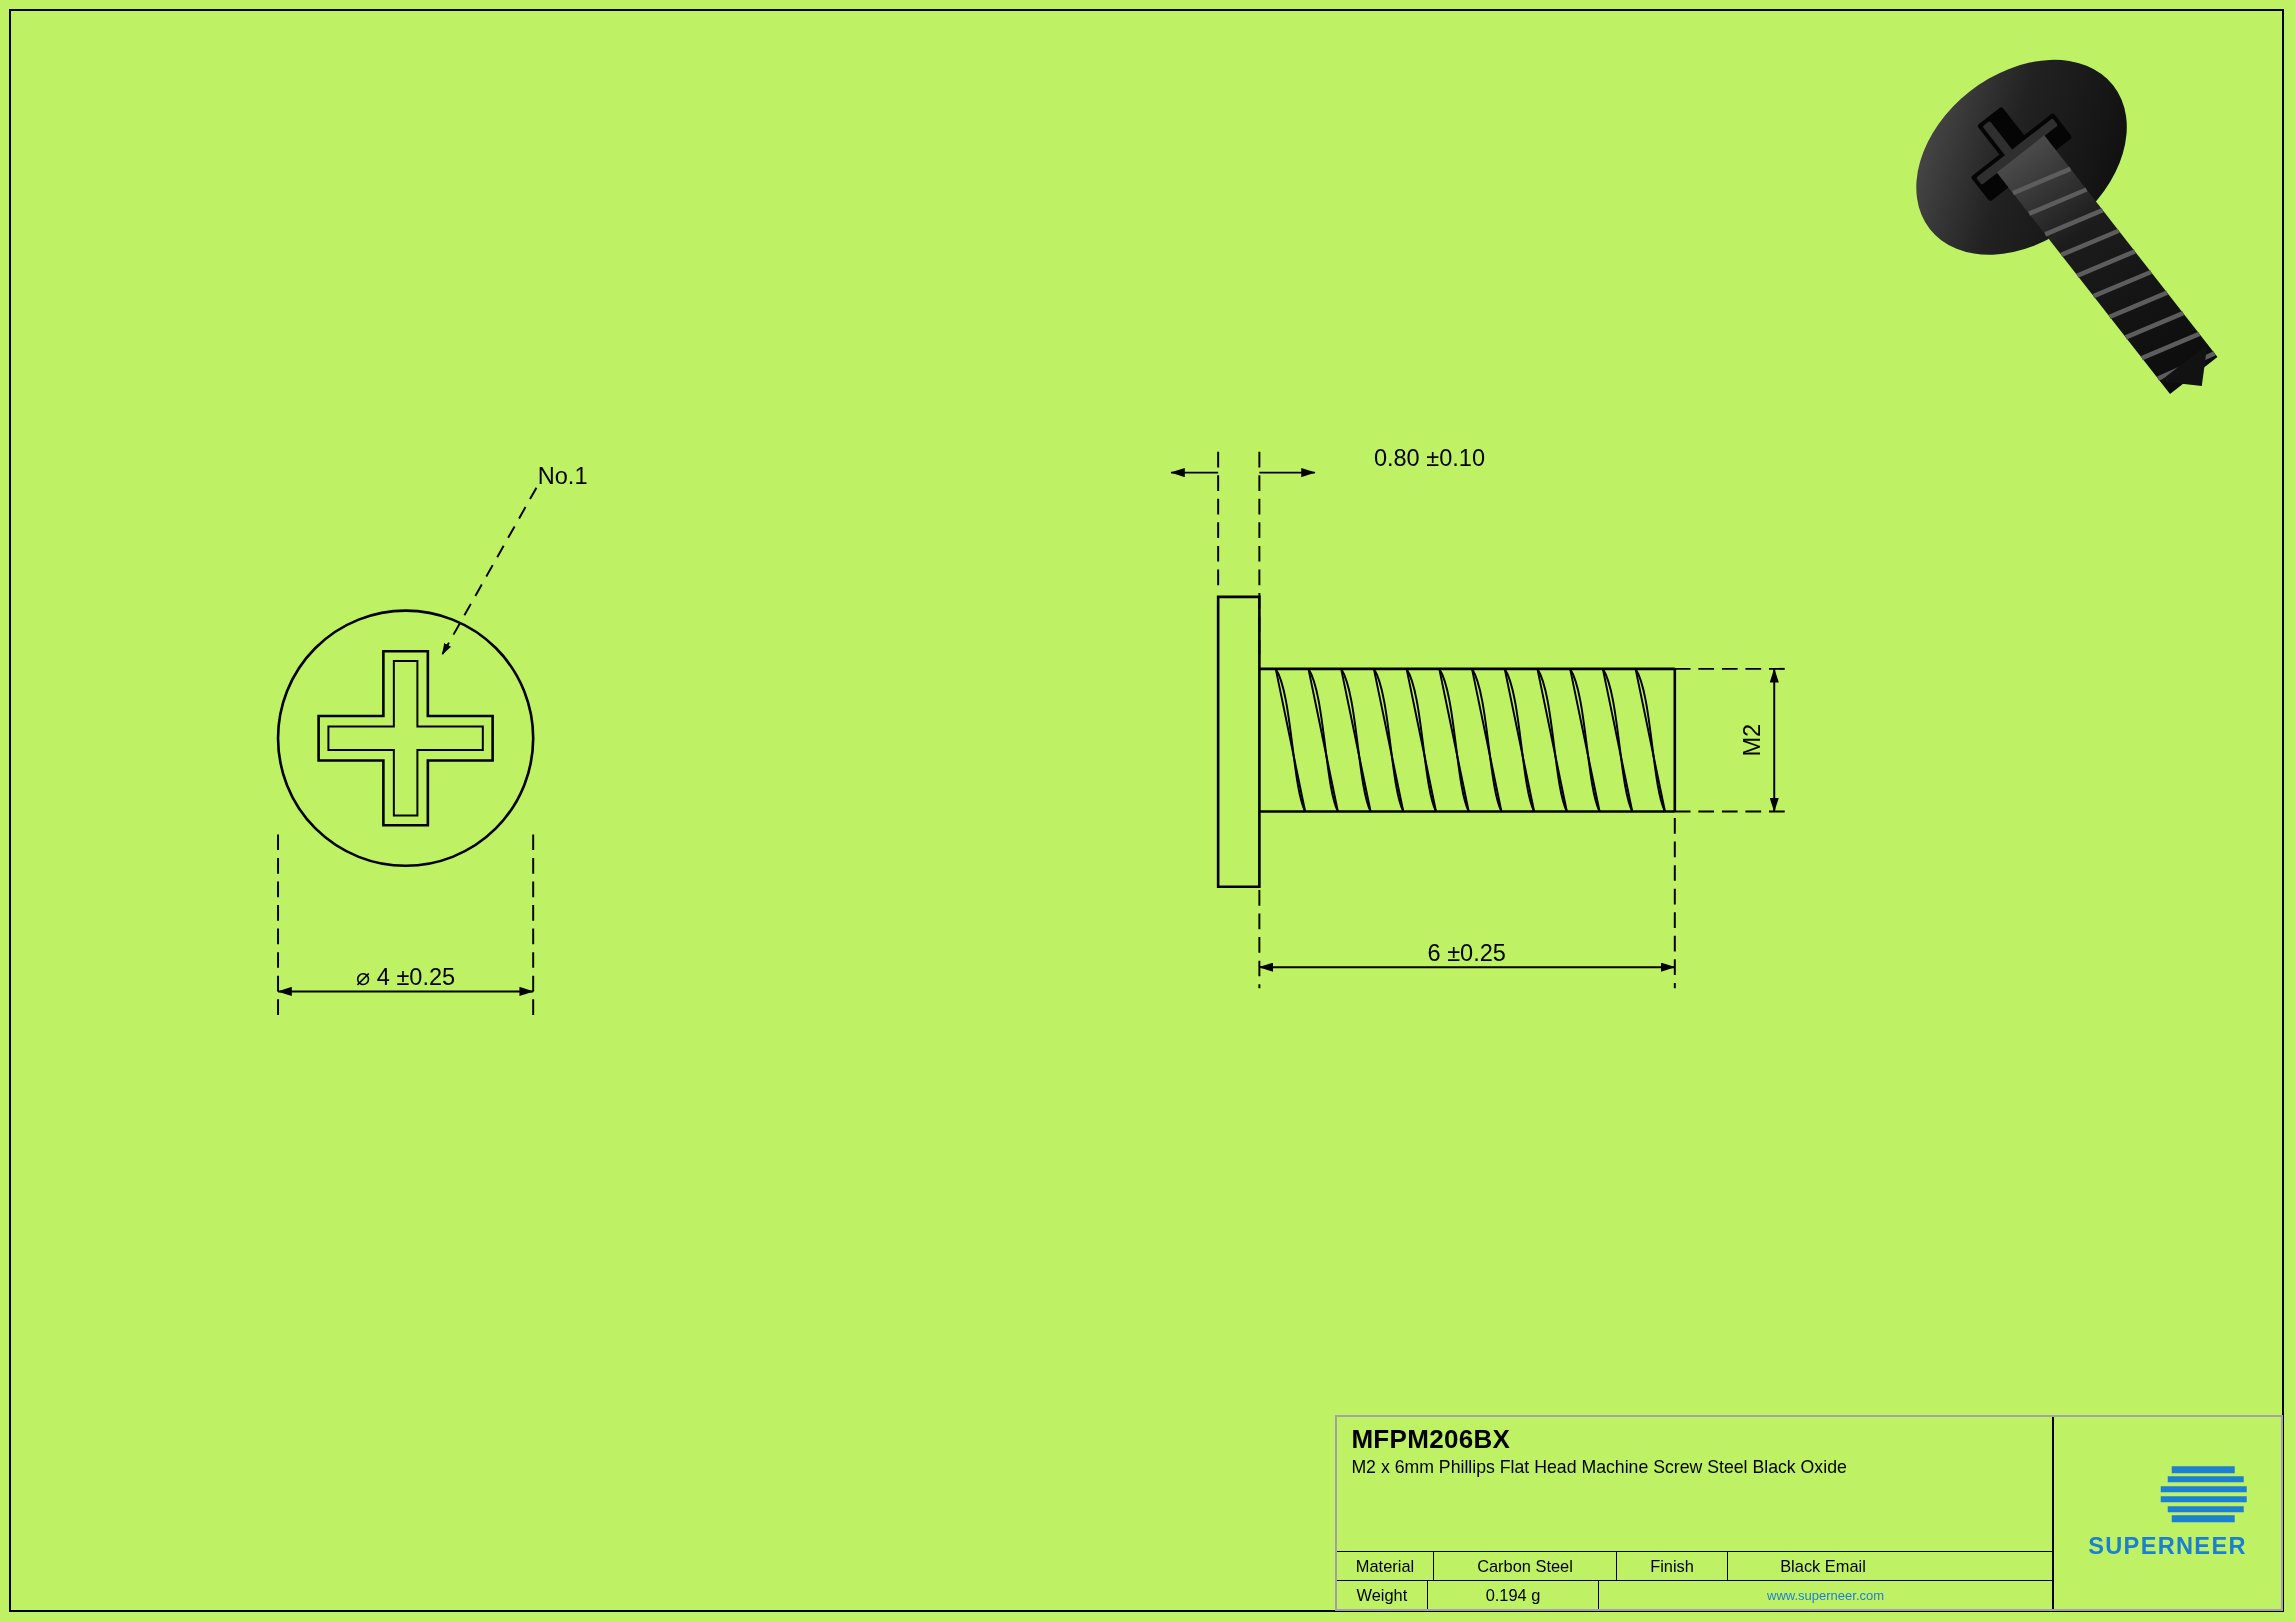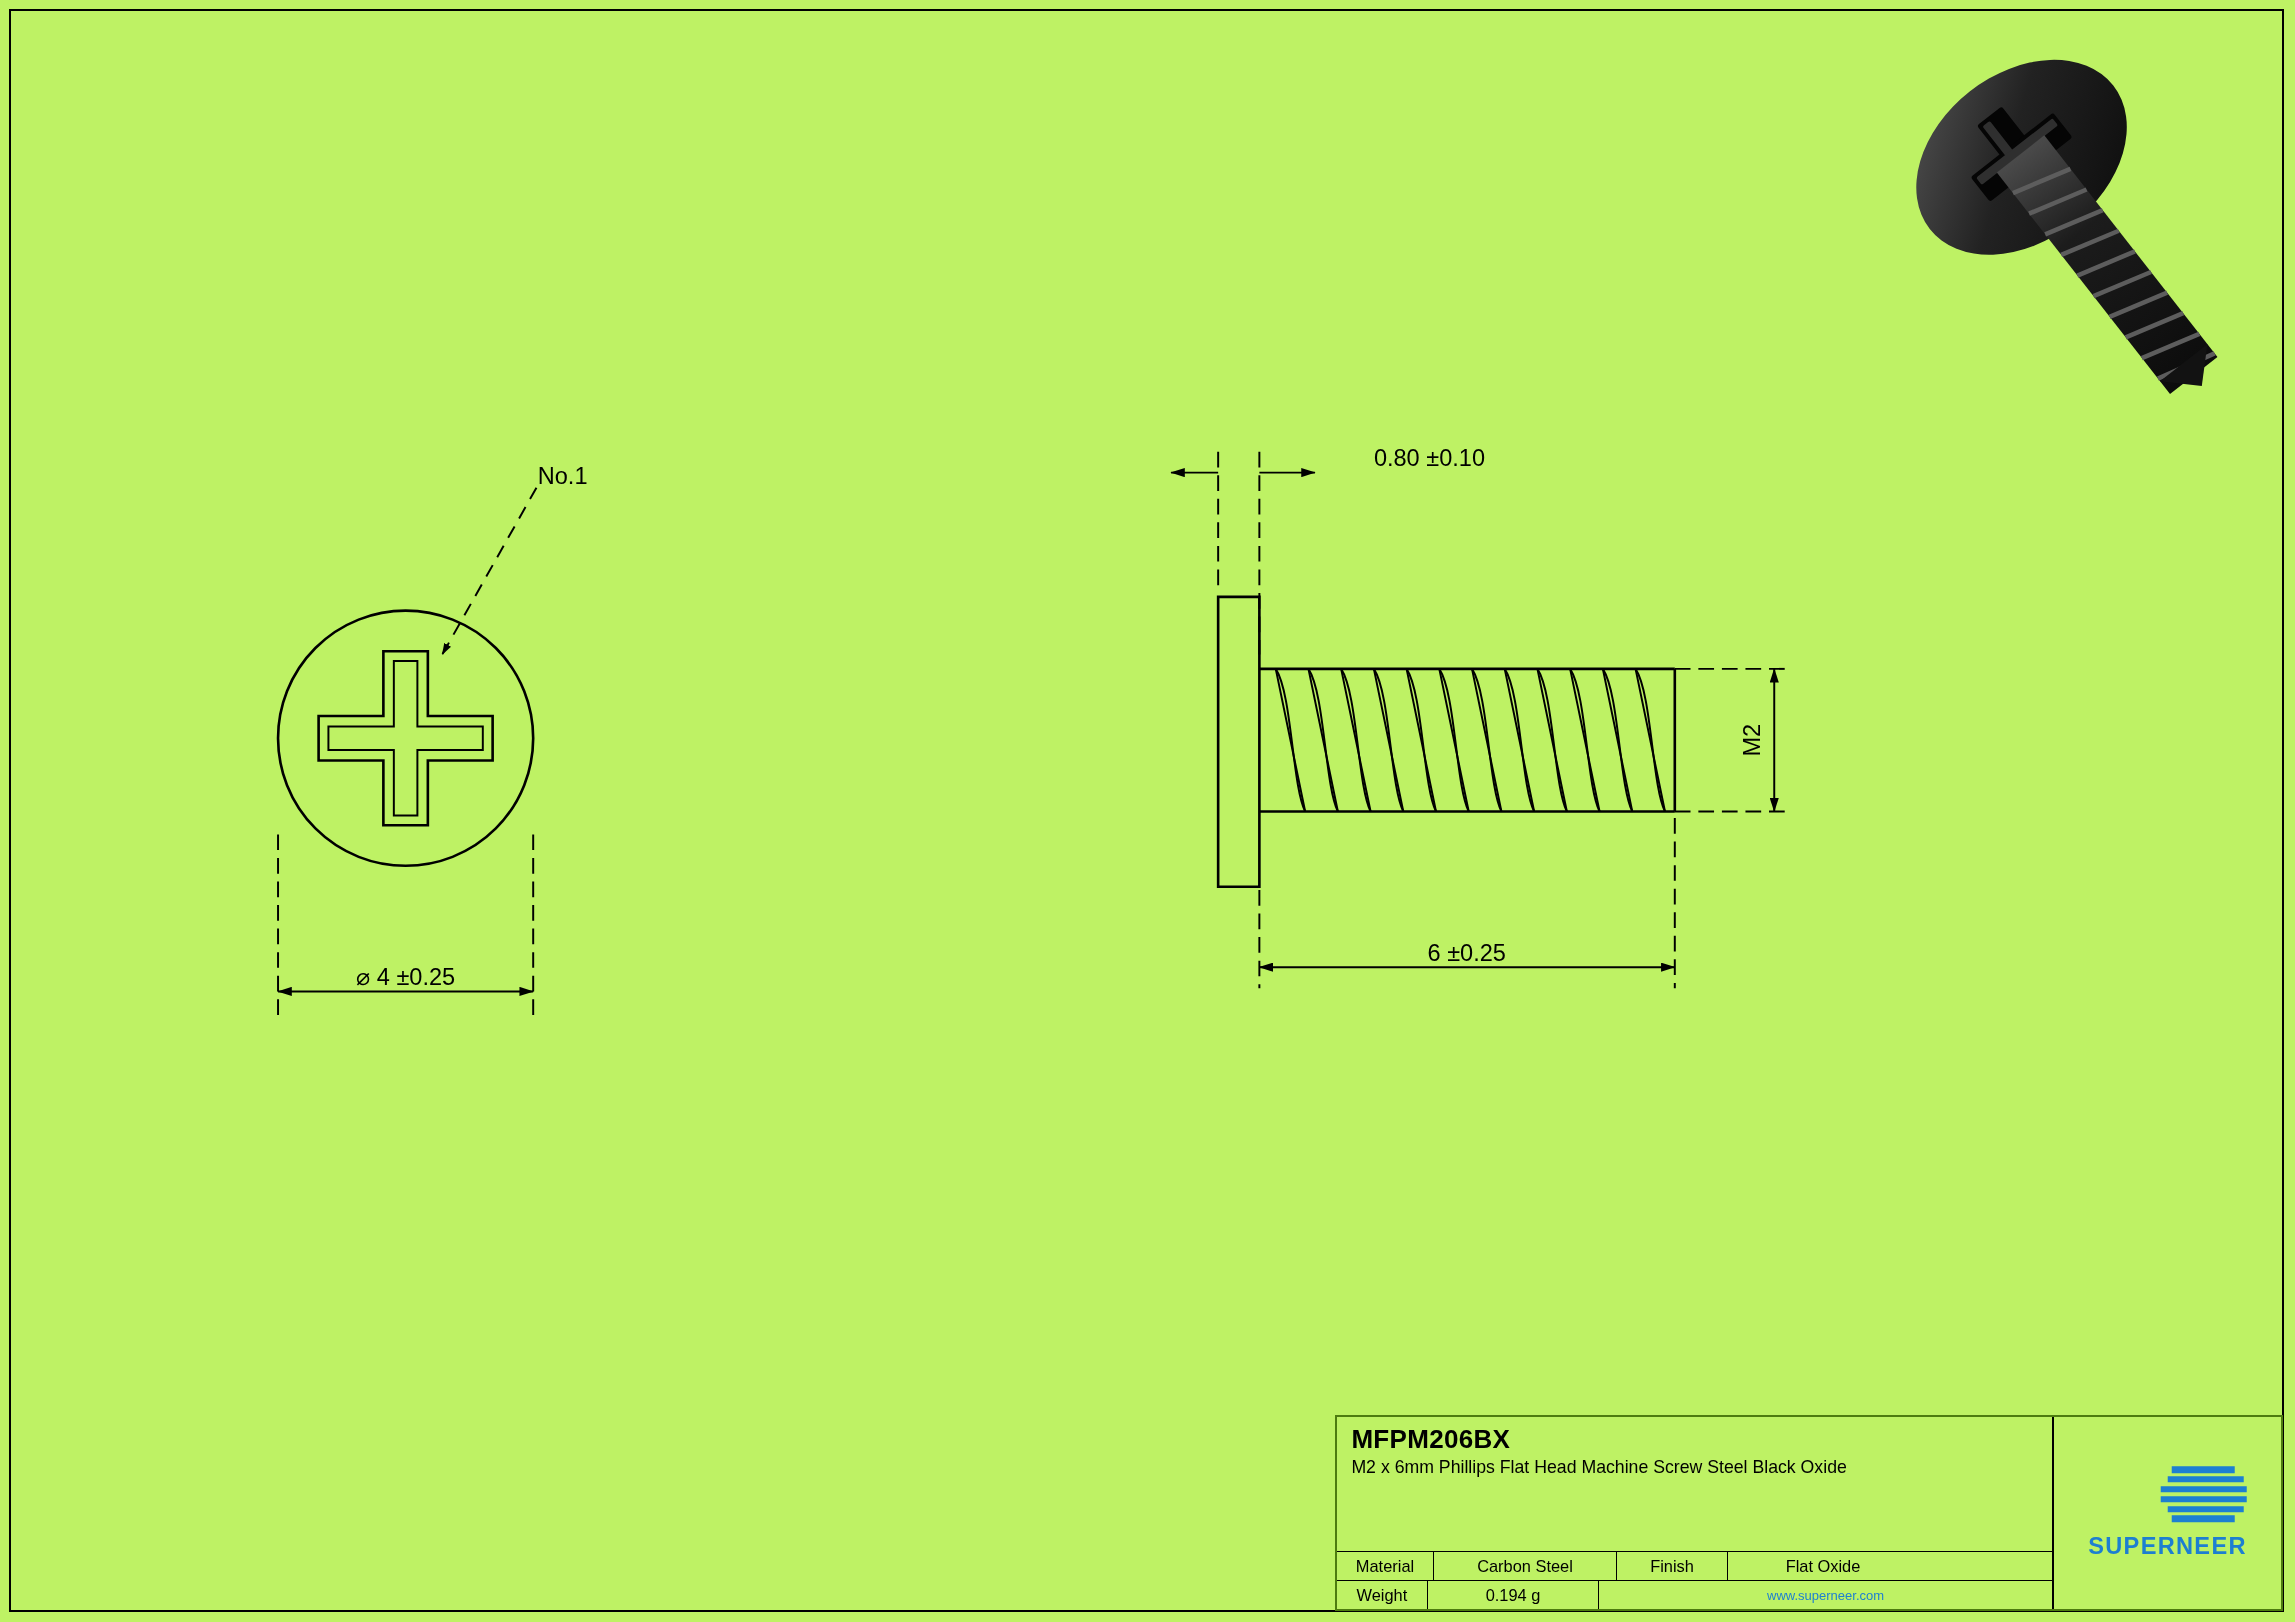--- a/index.html
+++ b/index.html
@@ -45,21 +45,21 @@
     white-space: nowrap;
     transform: translateY(-50%);
   }
   
   .titleblock {
     position: absolute;
     left: 1335px;
     top: 1415px;
     width: 948px;
     height: 196px;
-    border: 2px solid #4d7c0f;
+    border: 2px solid #a3a3a3;
     box-sizing: border-box;
     display: flex;
   }
   .tb-left {
     width: 717px;
     border-right: 2px solid #000000;
     box-sizing: border-box;
     display: flex;
     flex-direction: column;
   }
@@ -276,21 +276,21 @@
 
   <div class="titleblock">
     <div class="tb-left">
       <div class="tb-part">MFPM206BX</div>
       <div class="tb-desc">M2 x 6mm Phillips Flat Head Machine Screw Steel Black Oxide</div>
       <div class="tb-rows">
         <div class="tb-row">
           <div class="tb-cell c-label">Material</div>
           <div class="tb-cell c-value">Carbon Steel</div>
           <div class="tb-cell c-label2">Finish</div>
-          <div class="tb-cell c-value2">Flat Oxide</div>
+          <div class="tb-cell c-value2">Black Email</div>
         </div>
         <div class="tb-row">
           <div class="tb-cell c-label">Weight</div>
           <div class="tb-cell c-value">0.194 g</div>
           <div class="tb-cell c-wide link">www.superneer.com</div>
         </div>
       </div>
     </div>
     <div class="tb-right">
       <div class="logo-wrap">

